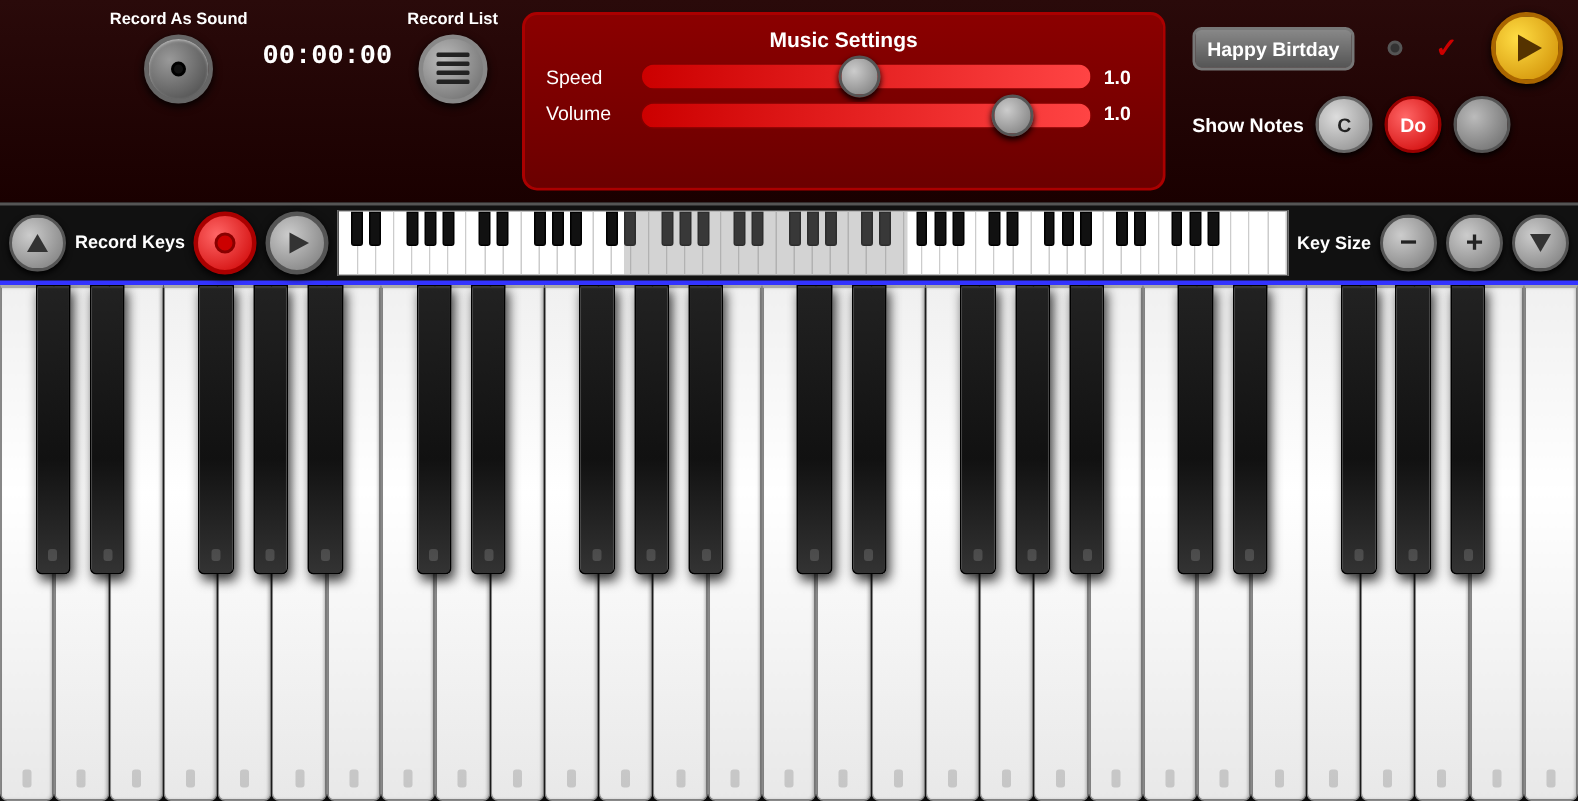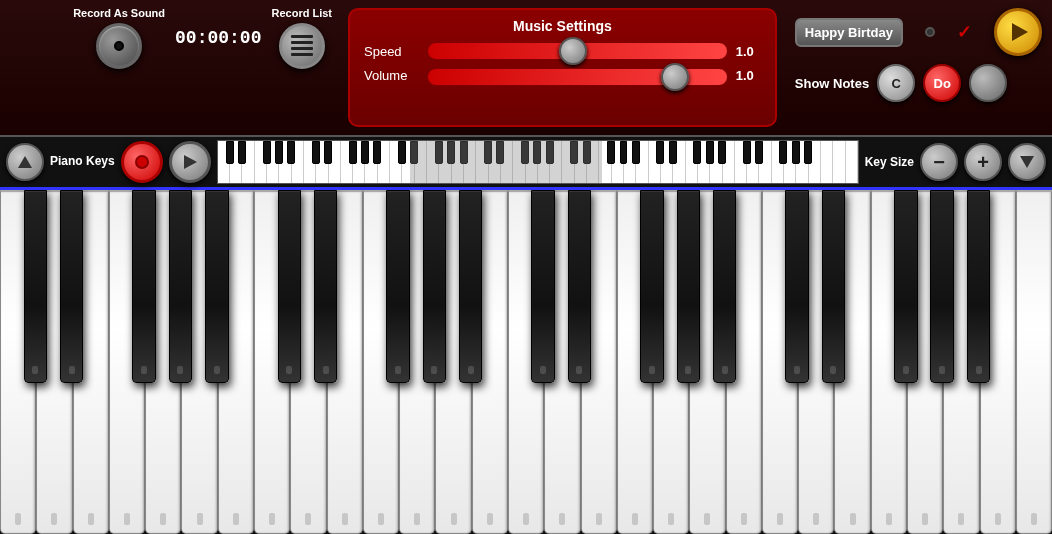--- a/index.html
+++ b/index.html
@@ -91,21 +91,21 @@
       </div>
     </div>
   </div>
 
   <div style="display:flex; align-items:center; height:55px; background:#111; border-top:2px solid #555; border-bottom:3px solid #3333ff; padding:0 6px; gap:6px;">
 
     <div style="width:38px; height:38px; border-radius:50%; background:radial-gradient(circle at 35% 35%, #ccc, #777); border:2px solid #555; box-shadow:0 2px 4px #000; display:flex; align-items:center; justify-content:center; cursor:pointer;">
       <div style="width:0; height:0; border-left:7px solid transparent; border-right:7px solid transparent; border-bottom:12px solid #333;"></div>
     </div>
 
-    <div style="font-size:12px; font-weight:bold; color:white; text-align:center; line-height:1.3;">Piano
+    <div style="font-size:12px; font-weight:bold; color:white; text-align:center; line-height:1.3;">Record
 Keys</div>
 
     <div style="width:42px; height:42px; border-radius:50%; background:radial-gradient(circle at 35% 35%, #ff6666, #cc0000); border:3px solid #aa0000; box-shadow:0 2px 6px #000; display:flex; align-items:center; justify-content:center; cursor:pointer;">
       <div style="width:14px; height:14px; border-radius:50%; background:#cc0000; border:2px solid #880000;"></div>
     </div>
 
     <div style="width:42px; height:42px; border-radius:50%; background:radial-gradient(circle at 35% 35%, #ccc, #777); border:3px solid #555; box-shadow:0 2px 6px #000; display:flex; align-items:center; justify-content:center; cursor:pointer;">
       <div style="width:0; height:0; border-top:7px solid transparent; border-bottom:7px solid transparent; border-left:13px solid #333; margin-left:2px;"></div>
     </div>
 

